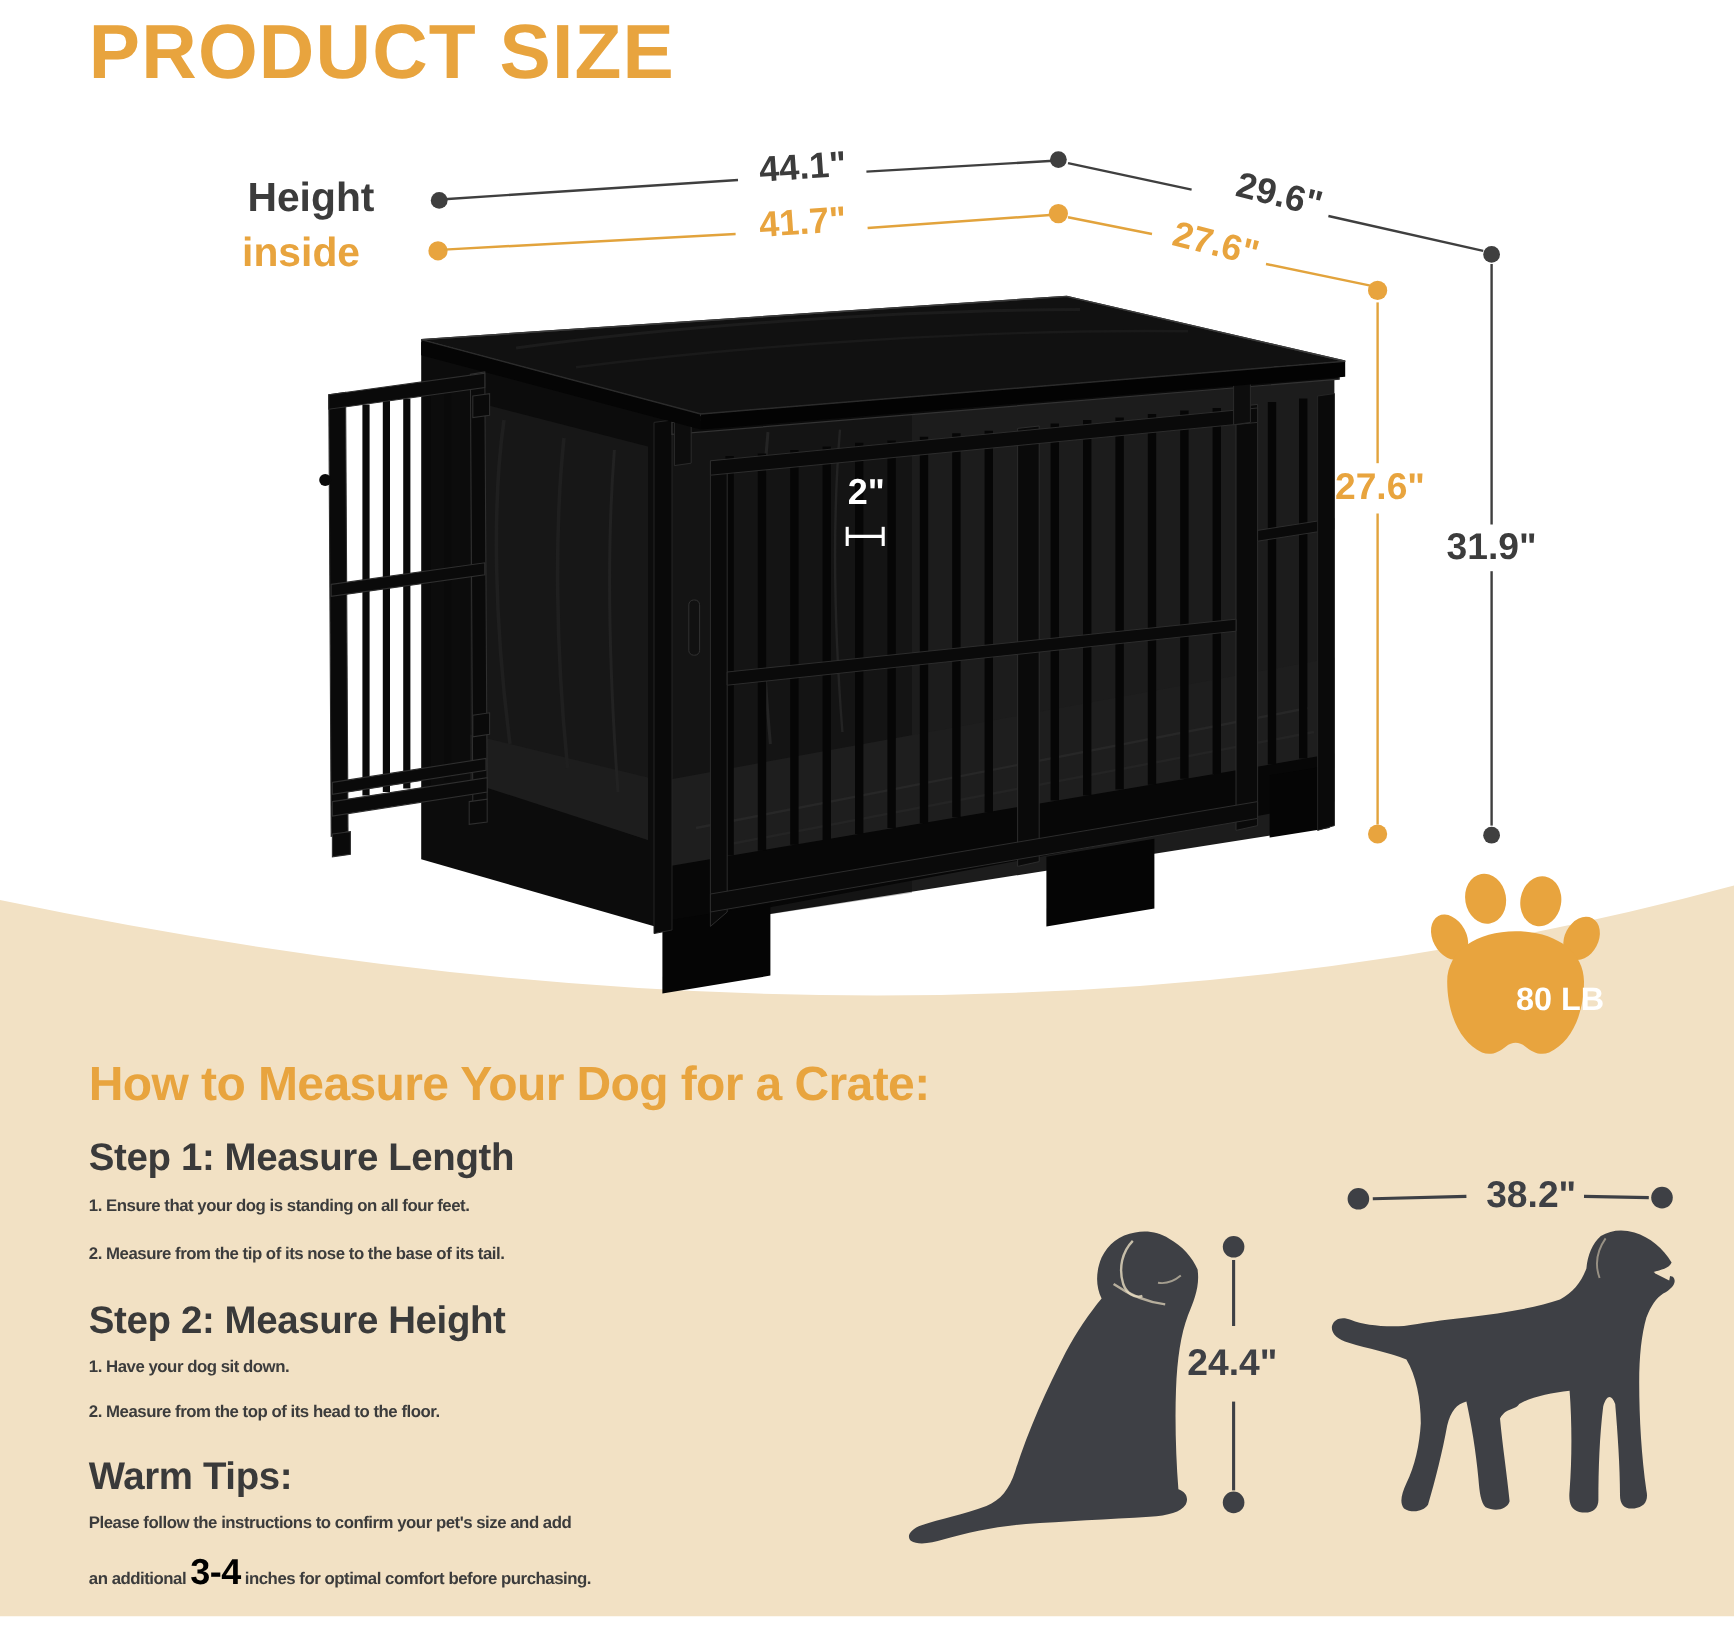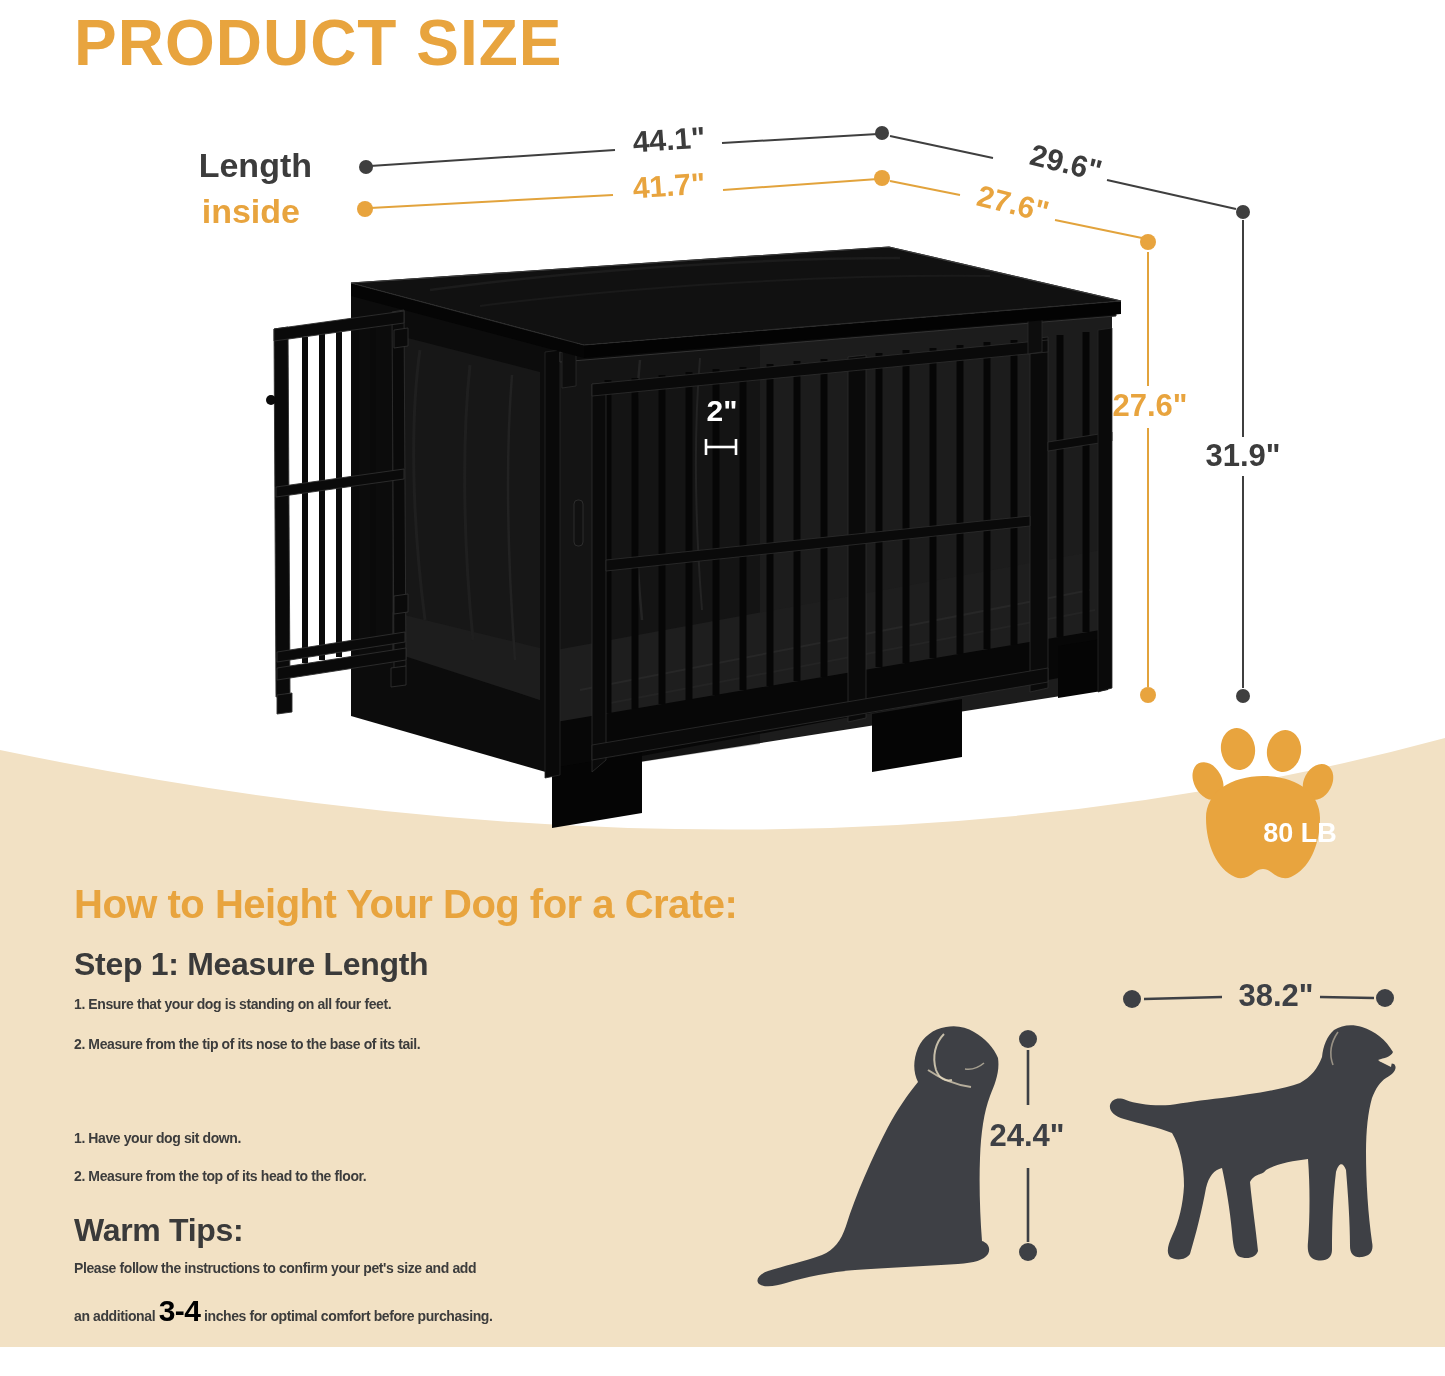--- a/index.html
+++ b/index.html
@@ -208,43 +208,44 @@
         C1370,1256 1374,1251 1372,1242 C1368,1214 1366,1182 1366,1152 C1366,1130 1368,1112 1372,1098
         C1376,1088 1380,1082 1386,1078 C1394,1074 1398,1068 1394,1064 C1388,1062 1382,1063 1378,1060
         C1384,1058 1391,1057 1393,1052 Z"></path>
       <path d="M1379,1061 L1393,1057 L1391,1067 Z" fill="#F2E1C4"></path>
       <path d="M1338,1032 C1331,1042 1329,1054 1333,1065" stroke="#F2E1C4" stroke-width="1.6" fill="none" opacity="0.5"></path>
     </g>
   </svg>
 
   <div class="txt title" style="left:74px;top:6px;">PRODUCT SIZE</div>
 
-  <div class="txt legend rightal" style="left:312px;top:165px;color:#3C3C3C;">Length</div>
+  <div class="txt legend rightal" style="left:312px;top:165px;color:#3C3C3C;">Height</div>
   <div class="txt legend rightal" style="left:300px;top:211px;color:#E8A43E;">inside</div>
 
   <div class="txt dim" style="left:669px;top:140px;transform:translate(-50%,-50%) rotate(-4deg);">44.1"</div>
   <div class="txt dim orange" style="left:669px;top:186px;transform:translate(-50%,-50%) rotate(-4deg);">41.7"</div>
   <div class="txt dim" style="left:1066px;top:163px;transform:translate(-50%,-50%) rotate(14deg);">29.6"</div>
   <div class="txt dim orange" style="left:1013px;top:204px;transform:translate(-50%,-50%) rotate(14deg);">27.6"</div>
   <div class="txt dim orange big center" style="left:1150px;top:406px;">27.6"</div>
   <div class="txt dim big center" style="left:1243px;top:456px;">31.9"</div>
 
   <div class="txt dim white-label center" style="left:722px;top:411px;">2"</div>
 
   <div class="txt white-label center" style="left:1263px;top:833px;font-size:27px;margin-left:37px;">80 LB</div>
 
   <div class="txt dim big center" style="left:1276px;top:996px;color:#3E4045;">38.2"</div>
   <div class="txt dim big center" style="left:1027px;top:1136px;color:#3E4045;">24.4"</div>
 
-  <div class="txt heading" style="left:74px;top:882px;">How to Height Your Dog for a Crate:</div>
+  <div class="txt heading" style="left:74px;top:882px;">How to Measure Your Dog for a Crate:</div>
 
   <div class="txt step-title" style="left:74px;top:946px;">Step 1: Measure Length</div>
   <div class="txt body-line" style="left:74px;top:996px;">1. Ensure that your dog is standing on all four feet.</div>
   <div class="txt body-line" style="left:74px;top:1036px;">2. Measure from the tip of its nose to the base of its tail.</div>
 
+  <div class="txt step-title" style="left:74px;top:1082px;">Step 2: Measure Height</div>
   <div class="txt body-line" style="left:74px;top:1130px;">1. Have your dog sit down.</div>
   <div class="txt body-line" style="left:74px;top:1168px;">2. Measure from the top of its head to the floor.</div>
 
   <div class="txt step-title" style="left:74px;top:1212px;">Warm Tips:</div>
   <div class="txt body-line" style="left:74px;top:1260px;">Please follow the instructions to confirm your pet's size and add</div>
   <div class="txt" style="left:74px;top:1294px;"><span class="body-line">an additional </span><span class="tips-big">3-4</span><span class="body-line"> inches for optimal comfort before purchasing.</span></div>
 
 </div>
 
 </body></html>

